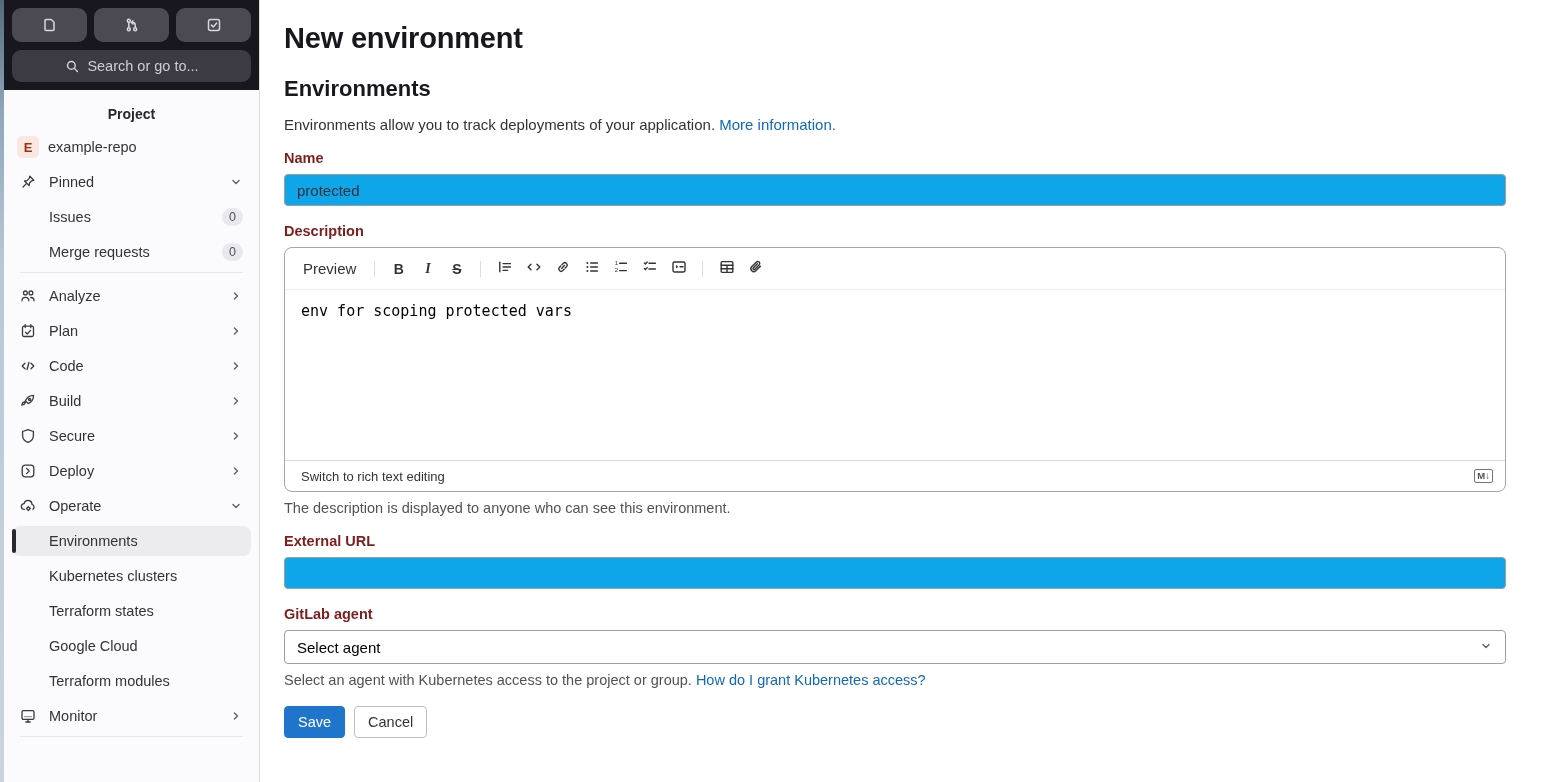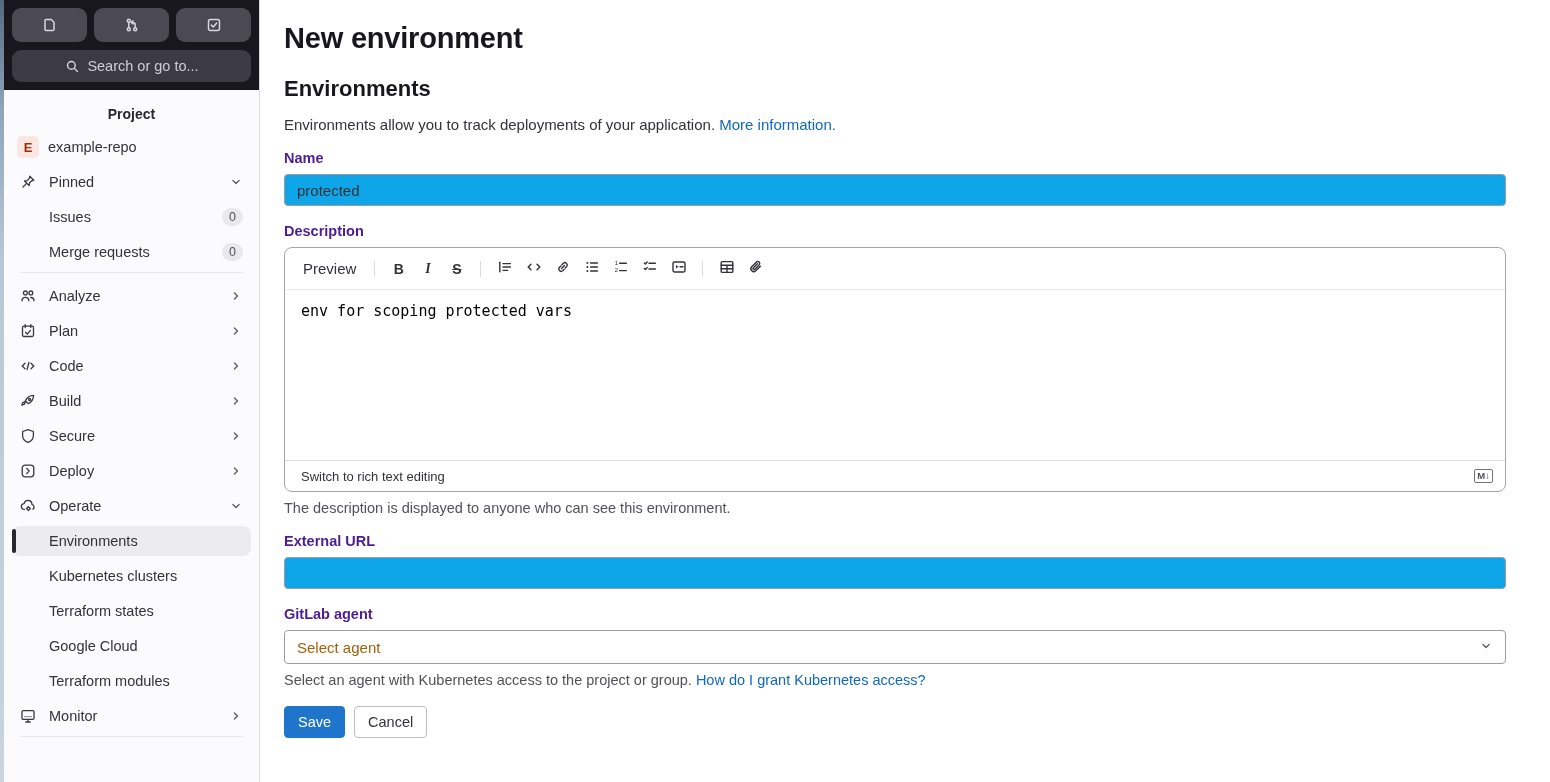--- a/index.html
+++ b/index.html
@@ -28,36 +28,36 @@
   .ic{fill:none;stroke:#3a3840;stroke-width:1.3;stroke-linecap:round;stroke-linejoin:round;}
   .ic-l{fill:none;stroke:#d9d7de;stroke-width:1.5;stroke-linecap:round;stroke-linejoin:round;}
   .ic-ch{fill:none;stroke:#626168;stroke-width:1.6;stroke-linecap:round;stroke-linejoin:round;}
   .ic-t{fill:none;stroke:#333238;stroke-width:1.4;stroke-linecap:round;stroke-linejoin:round;}
   
   .main{flex:1;padding:10px 44px 0 24px;box-sizing:border-box;overflow:hidden;}
   .page-title{font-size:29px;font-weight:700;color:#18171d;margin:12px 0 0;letter-spacing:-.2px;}
   .section-title{font-size:22px;font-weight:700;color:#18171d;margin:21px 0 0;}
   .intro{font-size:15px;color:#333238;margin:14px 0 0;}
   .link{color:#1068bf;text-decoration:none;cursor:pointer;}
-  .field-label{font-size:14.5px;font-weight:700;color:#4c1d95;margin:17px 0 8px;}
+  .field-label{font-size:14.5px;font-weight:700;color:#7f1d1d;margin:17px 0 8px;}
   .text-input{display:block;width:100%;height:32px;box-sizing:border-box;border:1px solid #9d9ca2;border-radius:4px;padding:0 12px;font-size:15px;color:#333238;font-family:inherit;background:#0ea5e9;}
   .editor{border:1px solid #a6a5ab;border-radius:8px;overflow:hidden;background:#fff;}
   .editor-toolbar{display:flex;align-items:center;height:41px;padding:0 10px 0 18px;gap:2px;border-bottom:1px solid #ececef;}
   .tb-preview{font-size:15px;color:#333238;margin-right:8px;cursor:pointer;}
   .tb-sep{width:1px;height:16px;background:#dcdcde;margin:0 8px;flex:0 0 1px;}
   .tb-btn{width:27px;height:26px;display:flex;align-items:center;justify-content:center;border-radius:4px;color:#333238;cursor:pointer;background:none;border:0;}
   .tb-b{font-size:14px;font-weight:700;font-family:"Liberation Sans",sans-serif;}
   .tb-i{font-size:14px;font-weight:600;font-style:italic;font-family:"Liberation Serif",serif;}
   .tb-s{font-size:14px;font-weight:600;text-decoration:line-through;}
   .editor-body{height:146px;padding:12px 16px;font-family:"DejaVu Sans Mono",monospace;font-size:15px;color:#000000;cursor:text;}
   .editor-footer{display:flex;align-items:center;justify-content:space-between;height:30px;padding:0 12px 0 16px;border-top:1px solid #dcdcde;}
   .switch-link{font-size:13px;color:#333238;cursor:pointer;}
   .md-badge{font-size:9.5px;font-weight:700;color:#535158;border:1px solid #737278;border-radius:2px;padding:0 2px;line-height:12px;}
   .help-text{font-size:14.5px;color:#535158;margin:8px 0 0;}
-  .select{display:flex;align-items:center;justify-content:space-between;height:32px;box-sizing:border-box;border:1px solid #9d9ca2;border-radius:4px;padding:16px 12px;font-size:15px;color:#a16207;background:#fff;cursor:pointer;gap:40px;}
+  .select{display:flex;align-items:center;justify-content:space-between;height:32px;box-sizing:border-box;border:1px solid #9d9ca2;border-radius:4px;padding:16px 12px;font-size:15px;color:#000000;background:#fff;cursor:pointer;gap:40px;}
   .actions{display:flex;gap:9px;margin-top:18px;}
   .btn{height:32px;padding:0 13px;border-radius:4px;font-size:14.5px;font-family:inherit;cursor:pointer;}
   .btn-primary{background:#1f75cb;color:#fff;border:1px solid #1f75cb;}
   .btn-default{background:#fff;color:#333238;border:1px solid #bfbfc3;}
 </style>
 </head>
 <body>
 
 <div class="app">
   <div class="edge-strip"></div>

